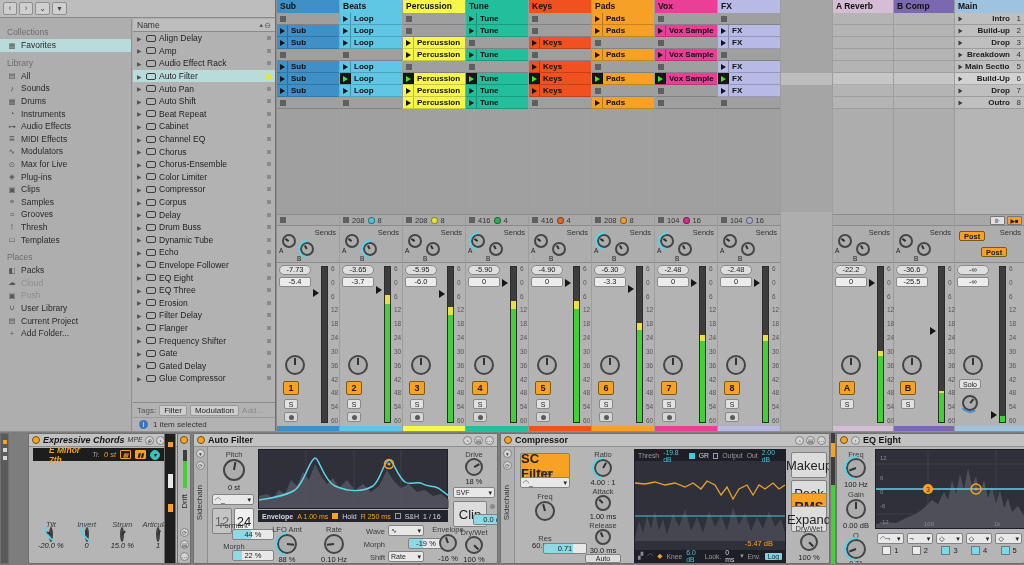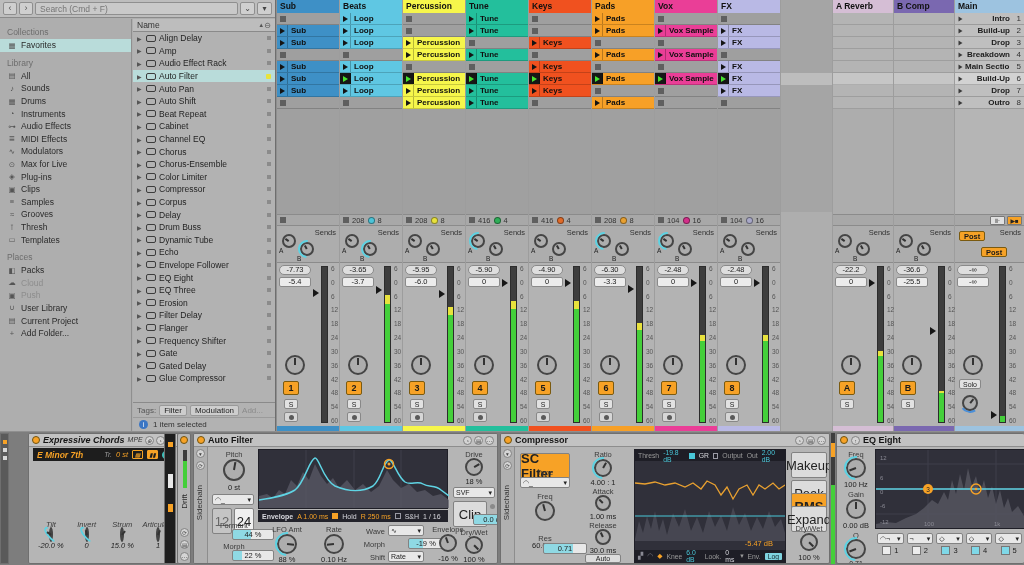--- a/index.html
+++ b/index.html
@@ -105,21 +105,21 @@
   .disp{position:absolute;background:#30303a;border:1px solid #1f1f27;}
   .envbar{position:absolute;background:#23232b;display:flex;align-items:center;gap:4px;padding:0 4px;font-size:7px;color:#b9b9c2;}
   .o{color:#f7a226;} .c{color:#49c7d8;} .w{color:#d8d8de;}
   .sqf{display:inline-block;width:6px;height:6px;background:#f7a226;}
   .sqo{display:inline-block;width:6px;height:6px;border:1px solid #9a9aa4;}
   .sqc{display:inline-block;width:6px;height:6px;background:#49c7d8;}
   #kb{position:absolute;left:4px;top:27px;right:4px;height:58px;background:#222;background-image:repeating-linear-gradient(90deg,#1a1a1a 0 1px,#3c3c3c 1px 10px);}
   #kb .blk{position:absolute;left:0;right:0;top:0;height:36%;background:rgba(0,0,0,.45);}
   #kb .ok{position:absolute;background:#f7a226;}
   #kb .notes{position:absolute;left:4px;bottom:2px;display:flex;gap:7px;font-size:7.5px;font-weight:bold;color:#f7a226;}
-  #chordbar{position:absolute;left:4px;top:14px;right:4px;height:13px;background:#1d1d1d;display:flex;align-items:center;padding:0 4px;gap:4px;}
+  #chordbar{position:absolute;left:4px;top:14px;right:4px;height:13px;background:#1d1d1d;display:flex;align-items:center;padding:0 16px;gap:4px;}
   #chordbar .ch{color:#f7a226;font-weight:bold;font-size:8.5px;flex:1;}
   .cbic{width:11px;height:9px;border:1px solid #f7a226;border-radius:1px;font-size:6px;color:#f7a226;text-align:center;line-height:8px;}
   .cbic.fill{background:#f7a226;color:#1d1d1d;}
   .cbic.teal{border-color:#3fbfba;background:#3fbfba;color:#111;border-radius:50%;width:10px;height:10px;line-height:9px;}
   .pgrid{position:absolute;left:4px;bottom:3px;right:4px;height:40px;display:flex;}
   .pcell{flex:1;position:relative;text-align:center;}
   .pcell .lbl{position:static;display:block;font-size:7.5px;}
   .pcell .kn{margin:1px auto 0;}
   .pcell .val{position:static;display:block;margin-top:1px;font-size:7.5px;}
   .vstrip{position:absolute;top:1px;height:131px;background:#9d9d9d;border:1px solid #6f6f6f;}
@@ -127,21 +127,20 @@
 </style>
 </head>
 <body>
 
 <div id="root">
 
   <div id="browser">
     <div id="searchbar">
       <div class="navbtn">‹</div>
       <div class="navbtn">›</div>
-      <input id="searchinput" placeholder="Search (Cmd + F)" style="">
       <div class="filtbtn">⌄</div>
       <div class="filtbtn">▾</div>
     </div>
     <div id="sidebar">
         <div class="sb-head">Collections</div>
         <div class="sb-item sel">
           <span class="sb-ico">▦</span>
           <span class="sb-lab">Favorites</span>
         </div>
         <div class="sb-head">Library</div>

